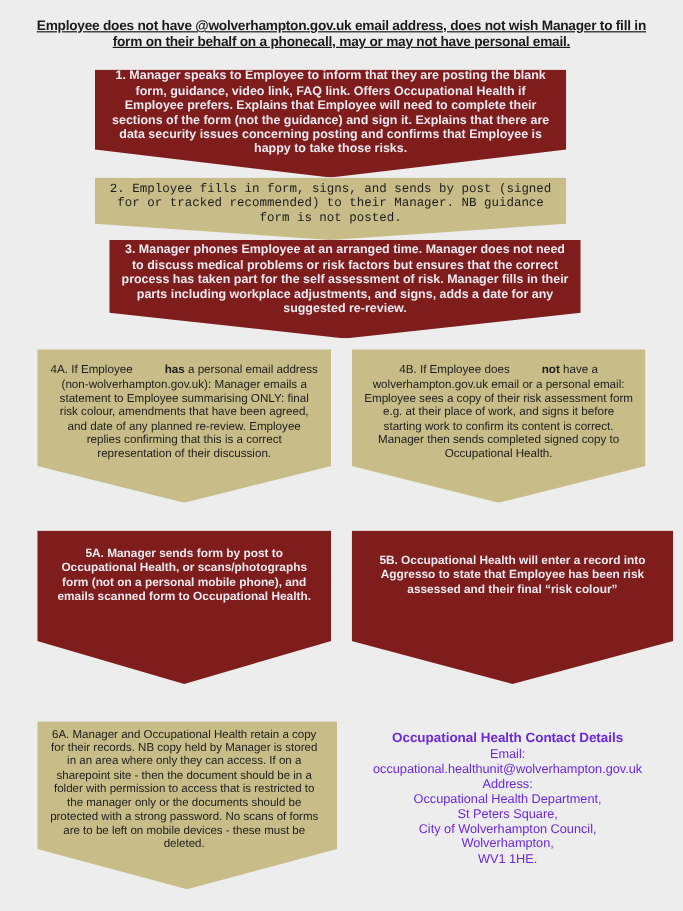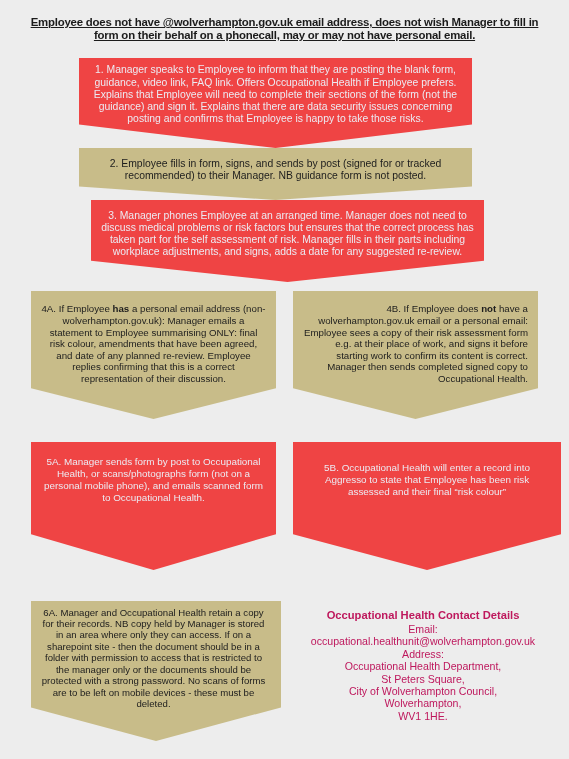--- a/index.html
+++ b/index.html
@@ -43,56 +43,56 @@
     align-items: center;
     justify-content: center;
     text-align: center;
   }
   .chev .txt {
     display: block;
     width: 100%;
     padding: 0 10px;
     box-sizing: border-box;
   }
-  .purple { background: #ef4444; color: #eceaf2; }
+  .purple { background: #7f1d1d; color: #eceaf2; font-weight: bold; }
   .tan    { background: #c8bc89; color: #1d1d1d; }
 
   
   .notch-sm { clip-path: polygon(0 0, 100% 0, 100% 74%, 50% 100%, 0 74%); }
   .notch-md { clip-path: polygon(0 0, 100% 0, 100% 76%, 50% 100%, 0 76%); }
   .notch-lg { clip-path: polygon(0 0, 100% 0, 100% 72%, 50% 100%, 0 72%); }
 
   
   #box1 {
     left: 79px; top: 58px; width: 393px; height: 90px;
     font-size: 10.4px; line-height: 12.2px;
   }
   #box1 .txt { padding-bottom: 16px; }
 
   #box2 {
     left: 79px; top: 148px; width: 393px; height: 52px;
     font-size: 10.4px; line-height: 12.2px;
   }
-  #box2 .txt { padding-bottom: 8px; }
+  #box2 .txt { padding-bottom: 8px; font-family: Liberation Mono, monospace; }
 
   #box3 {
     left: 79px; top: 200px; width: 393px; height: 82px;
     font-size: 10.4px; line-height: 12.2px; margin-left: 12px;
   }
   #box3 .txt { padding-bottom: 14px; }
 
   #box4a {
     left: 31px; top: 291px; width: 245px; height: 128px;
     font-size: 9.7px; line-height: 11.6px;
   }
   #box4a .txt { padding-bottom: 22px; }
 
   #box4b {
     left: 293px; top: 291px; width: 245px; height: 128px;
-    font-size: 9.7px; line-height: 11.6px; text-align: right;
+    font-size: 9.7px; line-height: 11.6px;
   }
   #box4b .txt { padding-bottom: 22px; }
 
   #box5a {
     left: 31px; top: 442px; width: 245px; height: 128px;
     font-size: 9.9px; line-height: 11.8px;
   }
   #box5a .txt { padding-bottom: 52px; }
 
   #box5b {
@@ -105,34 +105,34 @@
     left: 31px; top: 601px; width: 250px; height: 140px;
     font-size: 9.6px; line-height: 11.4px;
   }
   #box6a .txt { padding-bottom: 26px; padding-left: 7px; padding-right: 12px; }
 
   
   #contact {
     position: absolute;
     left: 288px; top: 608px; width: 270px;
     text-align: center;
-    color: #be185d;
+    color: #6d28d9;
   }
   #contact .c-title {
     font-weight: bold;
     font-size: 11.2px;
     line-height: 14px;
     margin-bottom: 1px;
   }
   #contact .c-line {
     font-size: 10.6px;
     line-height: 12.4px;
     white-space: nowrap;
   }
-  b.em { font-weight: bold; }
+  b.em { font-weight: bold; margin-left: 24px; }
 </style>
 </head>
 <body>
 
 <div class="page">
 
   <div id="heading">Employee does not have @wolverhampton.gov.uk email address, does not wish Manager to fill in form on their behalf on a phonecall, may or may not have personal email.</div>
 
   <div id="box1" class="chev purple notch-sm">
     <span class="txt">1. Manager speaks to Employee to inform that they are posting the blank form, guidance, video link, FAQ link. Offers Occupational Health if Employee prefers. Explains that Employee will need to complete their sections of the form (not the guidance) and sign it. Explains that there are data security issues concerning posting and confirms that Employee is happy to take those risks.</span>

